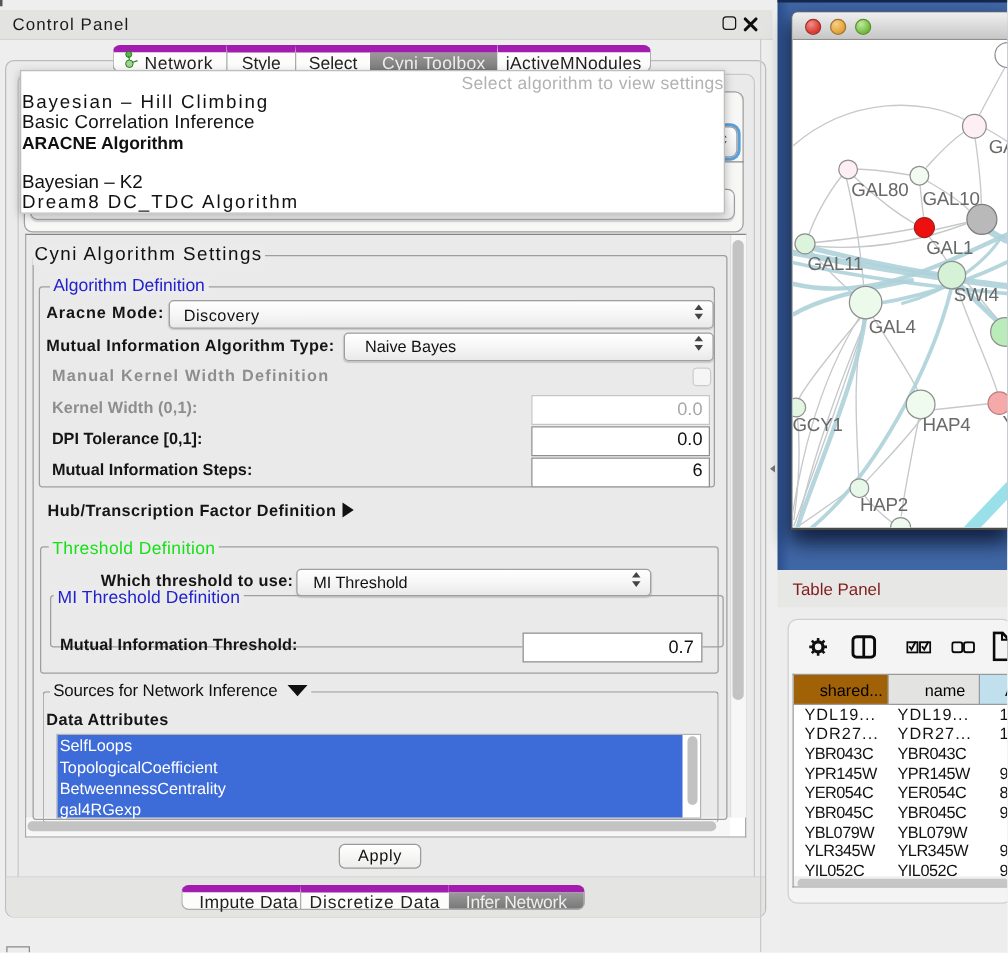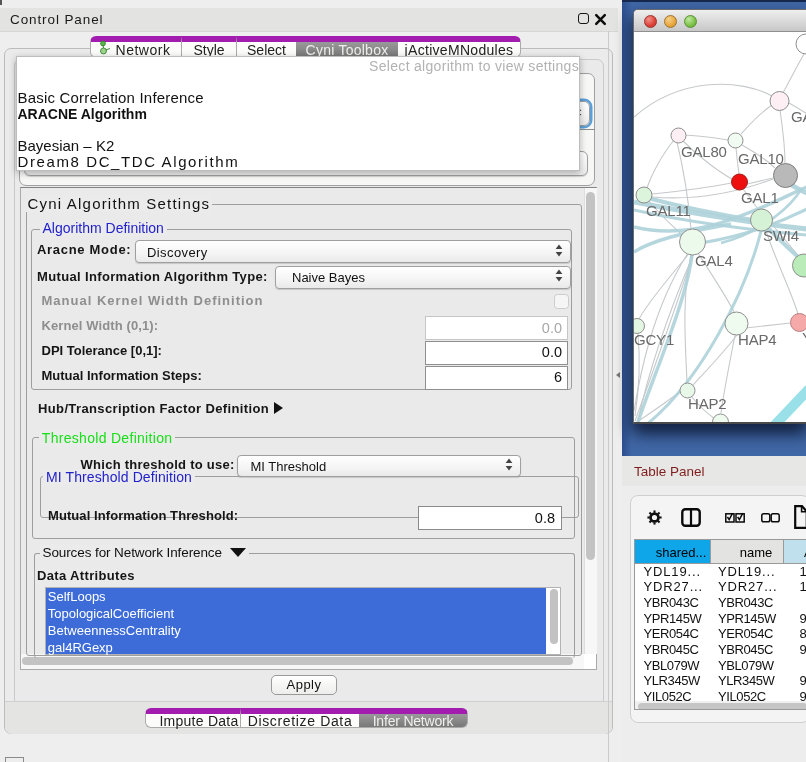--- a/index.html
+++ b/index.html
@@ -125,21 +125,21 @@
     <span class="ctext" style="left:12.5px;">MI Threshold</span>
     <span class="carr"><svg width="8" height="13" viewBox="0 0 8 13">
           <path d="M4,0.5 L7.4,5 H0.6 Z" fill="#444"></path>
           <path d="M0.6,8 H7.4 L4,12.5 Z" fill="#444"></path>
         </svg></span>
   </div>
   <div class="group" style="left:40px;top:476px;width:525px;height:40px;padding-left:12px;">
     <span class="gtitle" style="left:2px;top:-8px;color:#2222cc;letter-spacing:0.1px;">MI Threshold Definition</span>
   </div>
   <div class="lbl" style="left:48px;top:508px;letter-spacing:0.08px;">Mutual Information Threshold:</div>
-  <div class="tfield" style="left:418px;top:506px;width:144px;height:24px;border:1px solid #8a8a8a;box-sizing:border-box;line-height:22px;padding-right:6px;">0.8</div>
+  <div class="tfield" style="left:418px;top:506px;width:144px;height:24px;border:1px solid #8a8a8a;box-sizing:border-box;line-height:22px;padding-right:6px;">0.7</div>
 
   <div class="group" style="left:33.5px;top:553px;width:539.5px;height:104px;border-bottom:none;">
     <span class="gtitle" style="left:5px;top:-9px;font-size:13.5px;letter-spacing:-0.1px;">Sources for Network Inference<span style="display:inline-block;width:0;height:0;border-left:8px solid transparent;border-right:8px solid transparent;border-top:9.5px solid #111;margin-left:8px;"></span></span>
   </div>
   <div class="lbl" style="left:37px;top:568px;letter-spacing:0.35px;">Data Attributes</div>
   <div class="abs" style="left:44.5px;top:587px;width:516px;height:68px;background:#ffffff;border:1px solid #b3b3b3;box-sizing:border-box;"></div>
   <div class="abs" style="left:45.5px;top:588px;width:500.5px;height:66px;background:#3d6cd8;"></div>
   <div class="abs" style="left:47.8px;top:587.8px;width:490px;font-size:13px;color:#ffffff;line-height:17.07px;white-space:nowrap;">SelfLoops<br>TopologicalCoefficient<br>BetweennessCentrality<br>gal4RGexp</div>
   <div class="abs" style="left:549.6px;top:588.7px;width:8.7px;height:55px;background:#c2c2c2;border-radius:4.3px;"></div>
 
@@ -282,21 +282,21 @@
   <svg class="abs" style="left:761px;top:513px;" width="19" height="10" viewBox="0 0 19 10">
     <rect x="0.8" y="0.8" width="8" height="8" rx="1.8" fill="none" stroke="#0a0a0a" stroke-width="1.5"></rect>
     <rect x="10.2" y="0.8" width="8" height="8" rx="1.8" fill="none" stroke="#0a0a0a" stroke-width="1.5"></rect>
   </svg>
   <svg class="abs" style="left:794px;top:505px;" width="14" height="24" viewBox="0 0 14 24">
     <path d="M1.2,1.2 H8 L12.8,6.4 V22.8 H1.2 Z" fill="none" stroke="#0a0a0a" stroke-width="2.2"></path>
     <path d="M7.6,1.2 V6.8 H12.8" fill="none" stroke="#0a0a0a" stroke-width="1.6"></path>
   </svg>
 
   <div class="abs" style="left:634px;top:539px;width:172px;height:171px;background:#fff;border:1px solid #999;border-right:none;box-sizing:border-box;overflow:hidden;">
-    <div class="abs" style="left:0;top:0;width:75px;height:23px;background:#0ea5e9;border-right:1px solid #9a9a9a;border-bottom:1px solid #9a9a9a;font-size:13px;">
+    <div class="abs" style="left:0;top:0;width:75px;height:23px;background:#a16207;border-right:1px solid #9a9a9a;border-bottom:1px solid #9a9a9a;font-size:13px;">
         <span style="position:absolute;left:46px;top:50%;transform:translate(-50%,-50%);">shared...</span>
       </div>
     <div class="abs" style="left:76px;top:0;width:72px;height:23px;background:#e3e3e1;border-right:1px solid #9a9a9a;border-bottom:1px solid #9a9a9a;font-size:13px;">
         <span style="position:absolute;left:45px;top:50%;transform:translate(-50%,-50%);">name</span>
       </div>
     <div class="abs" style="left:149px;top:0;width:23px;height:23px;background:#bfe0ec;border-bottom:1px solid #9a9a9a;font-size:13px;">
         <span style="position:absolute;left:20px;top:5px;">A</span>
       </div>
     <div class="trow" style="left:8.5px;top:23.5px;letter-spacing:0.85px;">YDL19...</div>
       <div class="trow" style="left:83.0px;top:23.5px;letter-spacing:0.85px;">YDL19...</div>
@@ -322,19 +322,20 @@
       <div class="trow" style="left:164.5px;top:133.4px;">9.</div>
     <div class="trow" style="left:8.5px;top:149.1px;">YIL052C</div>
       <div class="trow" style="left:83.0px;top:149.1px;">YIL052C</div>
       <div class="trow" style="left:164.5px;top:149.1px;">9.</div>
     <div class="abs" style="left:0;top:161px;width:172px;height:10px;background:#f0f0f0;"></div>
     <div class="abs" style="left:3px;top:162.5px;width:169px;height:7.5px;background:#c6c6c6;border-radius:3.7px;"></div>
   </div>
 
   <div class="abs" style="left:16px;top:56px;width:564px;height:115px;background:#ffffff;border:1px solid #bdbdbd;box-sizing:border-box;box-shadow:0 2px 7px rgba(0,0,0,0.28);z-index:50;">
     <div class="popitem" style="left:16px;right:0;top:1px;height:16px;line-height:16px;font-size:14px;letter-spacing:0.3px;color:#b2b2b2;text-align:right;">Select algorithm to view settings</div>
+    <div class="popitem" style="top:17px;height:16px;line-height:16px;letter-spacing:1.5px;">Bayesian – Hill Climbing</div>
     <div class="popitem" style="top:33px;height:16px;line-height:16px;letter-spacing:0.2px;">Basic Correlation Inference</div>
     <div class="popitem" style="top:49px;height:16px;line-height:16px;font-weight:bold;font-size:14px;">ARACNE Algorithm</div>
     <div class="popitem" style="top:81px;height:16px;line-height:16px;">Bayesian – K2</div>
     <div class="popitem" style="top:97px;height:16px;line-height:16px;letter-spacing:1.6px;">Dream8 DC_TDC Algorithm</div>
   </div>
 
 </div>
 
 </body></html>

